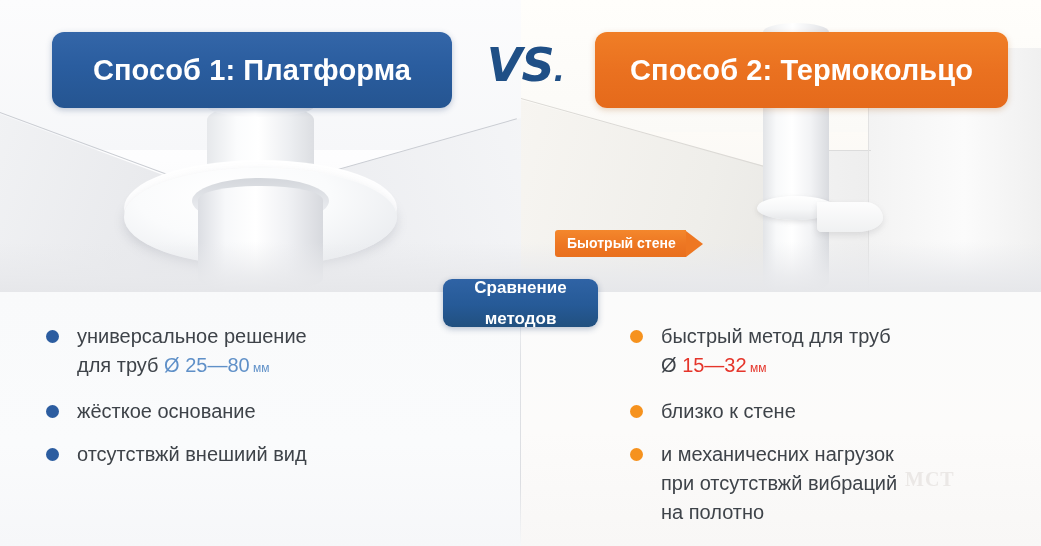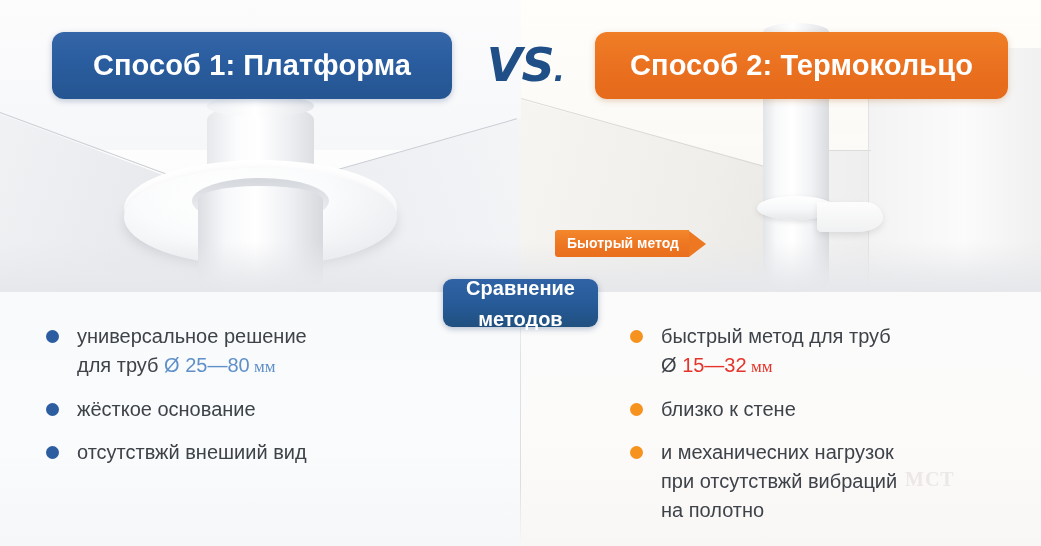--- a/index.html
+++ b/index.html
@@ -87,39 +87,39 @@
     background:linear-gradient(180deg,#f9fafb 0%,#fafbfc 60%,#f6f7f9 100%);}
   .bottom-right{position:absolute;left:521px;top:0;width:520px;height:254px;
     background:linear-gradient(180deg,#fbfbfb 0%,#fcfbfa 55%,#f8f7f6 100%);}
   .divider{position:absolute;left:520px;top:292px;width:1px;height:254px;
     background:linear-gradient(180deg,rgba(215,217,221,0) 0%,#dfe1e5 25%,#dcdee2 75%,rgba(215,217,221,0) 100%);}
   .wm{position:absolute;left:905px;top:468px;width:120px;height:34px;
     color:#ebe8e6;font-size:20px;font-weight:700;letter-spacing:1px;
     font-family:"Liberation Serif",serif;user-select:none;}
 
   
-  .hdr-badge{position:absolute;top:32px;height:67px;border-radius:12px;
+  .hdr-badge{position:absolute;top:32px;height:76px;border-radius:12px;
     display:flex;align-items:center;justify-content:center;
     color:#fff;font-size:29px;font-weight:700;letter-spacing:.1px;white-space:nowrap;}
   .hdr-blue{left:52px;width:400px;
     background:linear-gradient(180deg,#3466a8 0%,#2a5d9f 45%,#255591 100%);
     box-shadow:0 2px 6px rgba(40,70,120,.28);}
   .hdr-orange{left:595px;width:413px;
     background:linear-gradient(180deg,#f07e26 0%,#ea7120 50%,#e56a1b 100%);
     box-shadow:0 2px 6px rgba(170,90,20,.26);}
   .vs{position:absolute;left:484px;top:36px;width:80px;height:58px;
     color:#1f4f86;font-size:46px;font-weight:700;font-style:italic;
     letter-spacing:-1px;line-height:58px;text-align:right;
     font-family:"DejaVu Sans",sans-serif;}
   .vs .dot{font-size:30px;}
 
   
   .center-badge{position:absolute;left:443px;top:279px;width:155px;height:48px;
     border-radius:9px;background:linear-gradient(180deg,#2f63a5 0%,#265a97 55%,#21507f 100%);
-    color:#fff;font-size:20px;font-weight:700;line-height:22px;text-align:center;
+    color:#fff;font-size:17px;font-weight:700;line-height:22px;text-align:center;
     display:flex;flex-direction:column;align-items:center;justify-content:center;
     box-shadow:0 2px 6px rgba(30,60,110,.3);z-index:6;gap:9px;}
 
   
   .arrow-tag{position:absolute;left:555px;top:230px;height:27px;z-index:6;
     display:flex;align-items:center;}
   .arrow-tag .body{height:27px;padding:0 10px 0 12px;
     background:linear-gradient(180deg,#f4872c 0%,#ed7622 55%,#e96f1d 100%);
     color:#fff;font-size:14px;font-weight:700;line-height:27px;white-space:nowrap;
     border-radius:3px 0 0 3px;}
@@ -131,21 +131,21 @@
   .list-left{left:46px;top:322px;width:460px;}
   .list-right{left:630px;top:322px;width:395px;}
   .li{position:relative;padding-left:31px;margin-bottom:14px;
     font-size:20px;line-height:29px;color:#3e4349;font-weight:400;}
   .li .dot{position:absolute;left:0;top:8px;width:13px;height:13px;border-radius:50%;}
   .list-left .li .dot{background:#2c5da0;}
   .list-right .li .dot{background:#f6921e;}
   .li .ln{display:block;}
   .li .sz-blue{color:#5f90c8;}
   .li .sz-red{color:#e5352b;}
-  .li .unit{font-size:17px;font-family:Liberation Serif, serif;}
+  .li .unit{font-size:12px;}
   .li .dia{color:#3e4349;}
 </style>
 </head>
 <body>
 
 <div class="stage">
 
   <div class="photos">
     <div class="photo photo-left">
       <div class="l-ceil"></div>
@@ -186,21 +186,21 @@
     <span>Способ 1: Платформа</span>
   </div>
   <div class="vs">
     <span>VS</span><span class="dot">.</span>
   </div>
   <div class="hdr-badge hdr-orange">
     <span>Способ 2: Термокольцо</span>
   </div>
 
   <div class="arrow-tag">
-    <div class="body">Быотрый метод</div>
+    <div class="body">Быотрый стене</div>
     <div class="tip"></div>
   </div>
 
   <div class="center-badge">
     <span>Сравнение</span>
     <span>методов</span>
   </div>
 
   <div class="list list-left">
     <div class="li">

